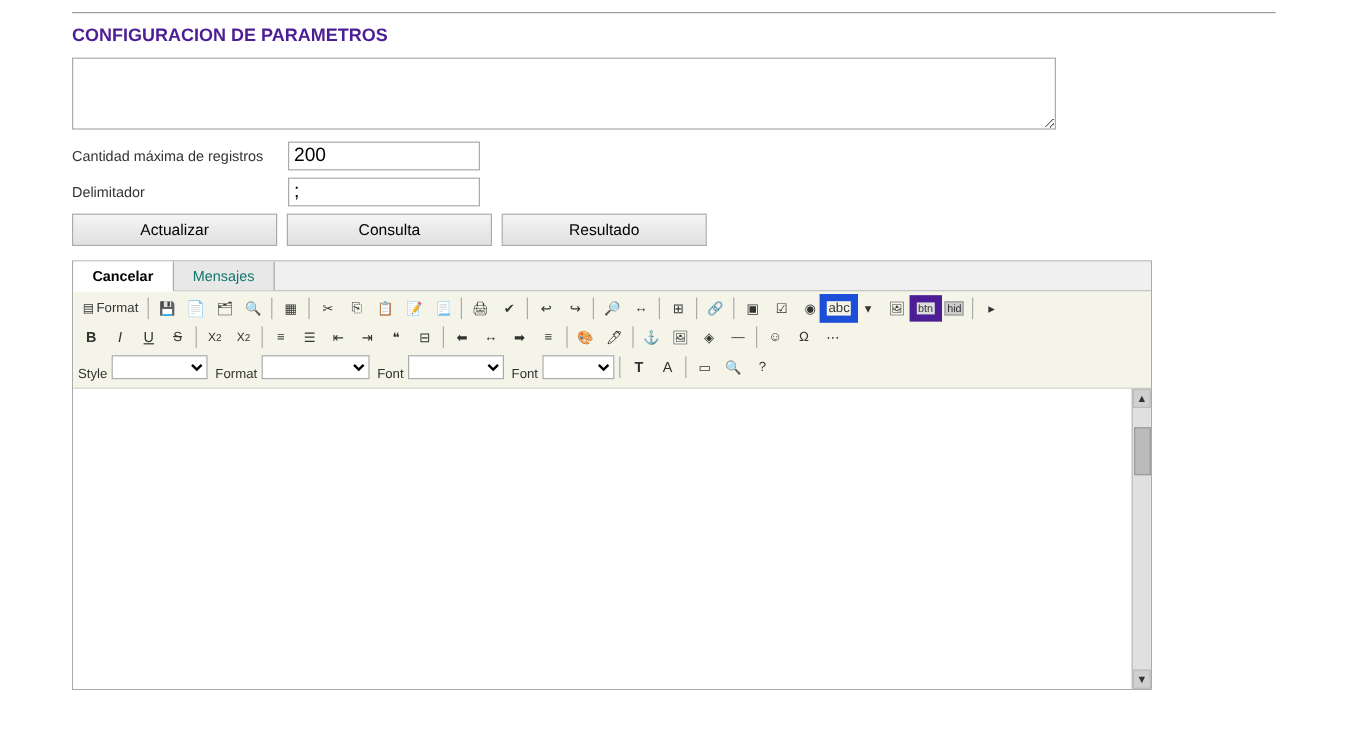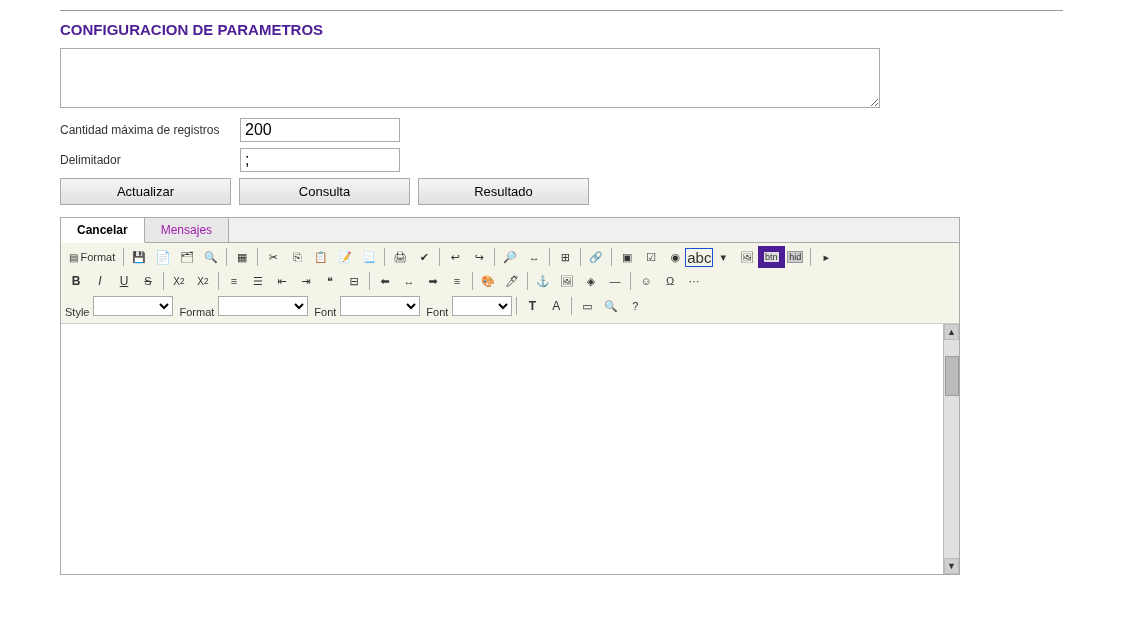--- a/index.html
+++ b/index.html
@@ -71,21 +71,21 @@
       display: flex;
       background: #f0f0f0;
       border-bottom: 1px solid #aaa;
     }
     .tab {
       padding: 5px 16px;
       font-size: 12px;
       cursor: pointer;
       border-right: 1px solid #aaa;
       background: #e8e8e8;
-      color: #a21caf;
+      color: #0f766e;
       user-select: none;
     }
     .tab.active {
       background: #fff;
       border-bottom: 1px solid #fff;
       margin-bottom: -1px;
       font-weight: bold;
       color: #000;
     }
 
@@ -297,21 +297,21 @@
           <button class="tb-btn" title="Form">
               <span>▣</span>
             </button>
           <button class="tb-btn" title="Checkbox">
               <span>☑</span>
             </button>
           <button class="tb-btn" title="Radio">
               <span>◉</span>
             </button>
           <button class="tb-btn" title="TextField">
-              <span style="font-size:15px;border:1px solid #1d4ed8;padding:0 1px;">abc</span>
+              <span style="font-size:11px;border:6px solid #1d4ed8;padding:0 1px;">abc</span>
             </button>
           <button class="tb-btn" title="Select">
               <span>▾</span>
             </button>
           <button class="tb-btn" title="Image">
               <span>🖼</span>
             </button>
           <button class="tb-btn" title="Button">
               <span style="font-size:9px;border:6px solid #4c1d95;background:#ddd;padding:0 1px;">btn</span>
             </button>

